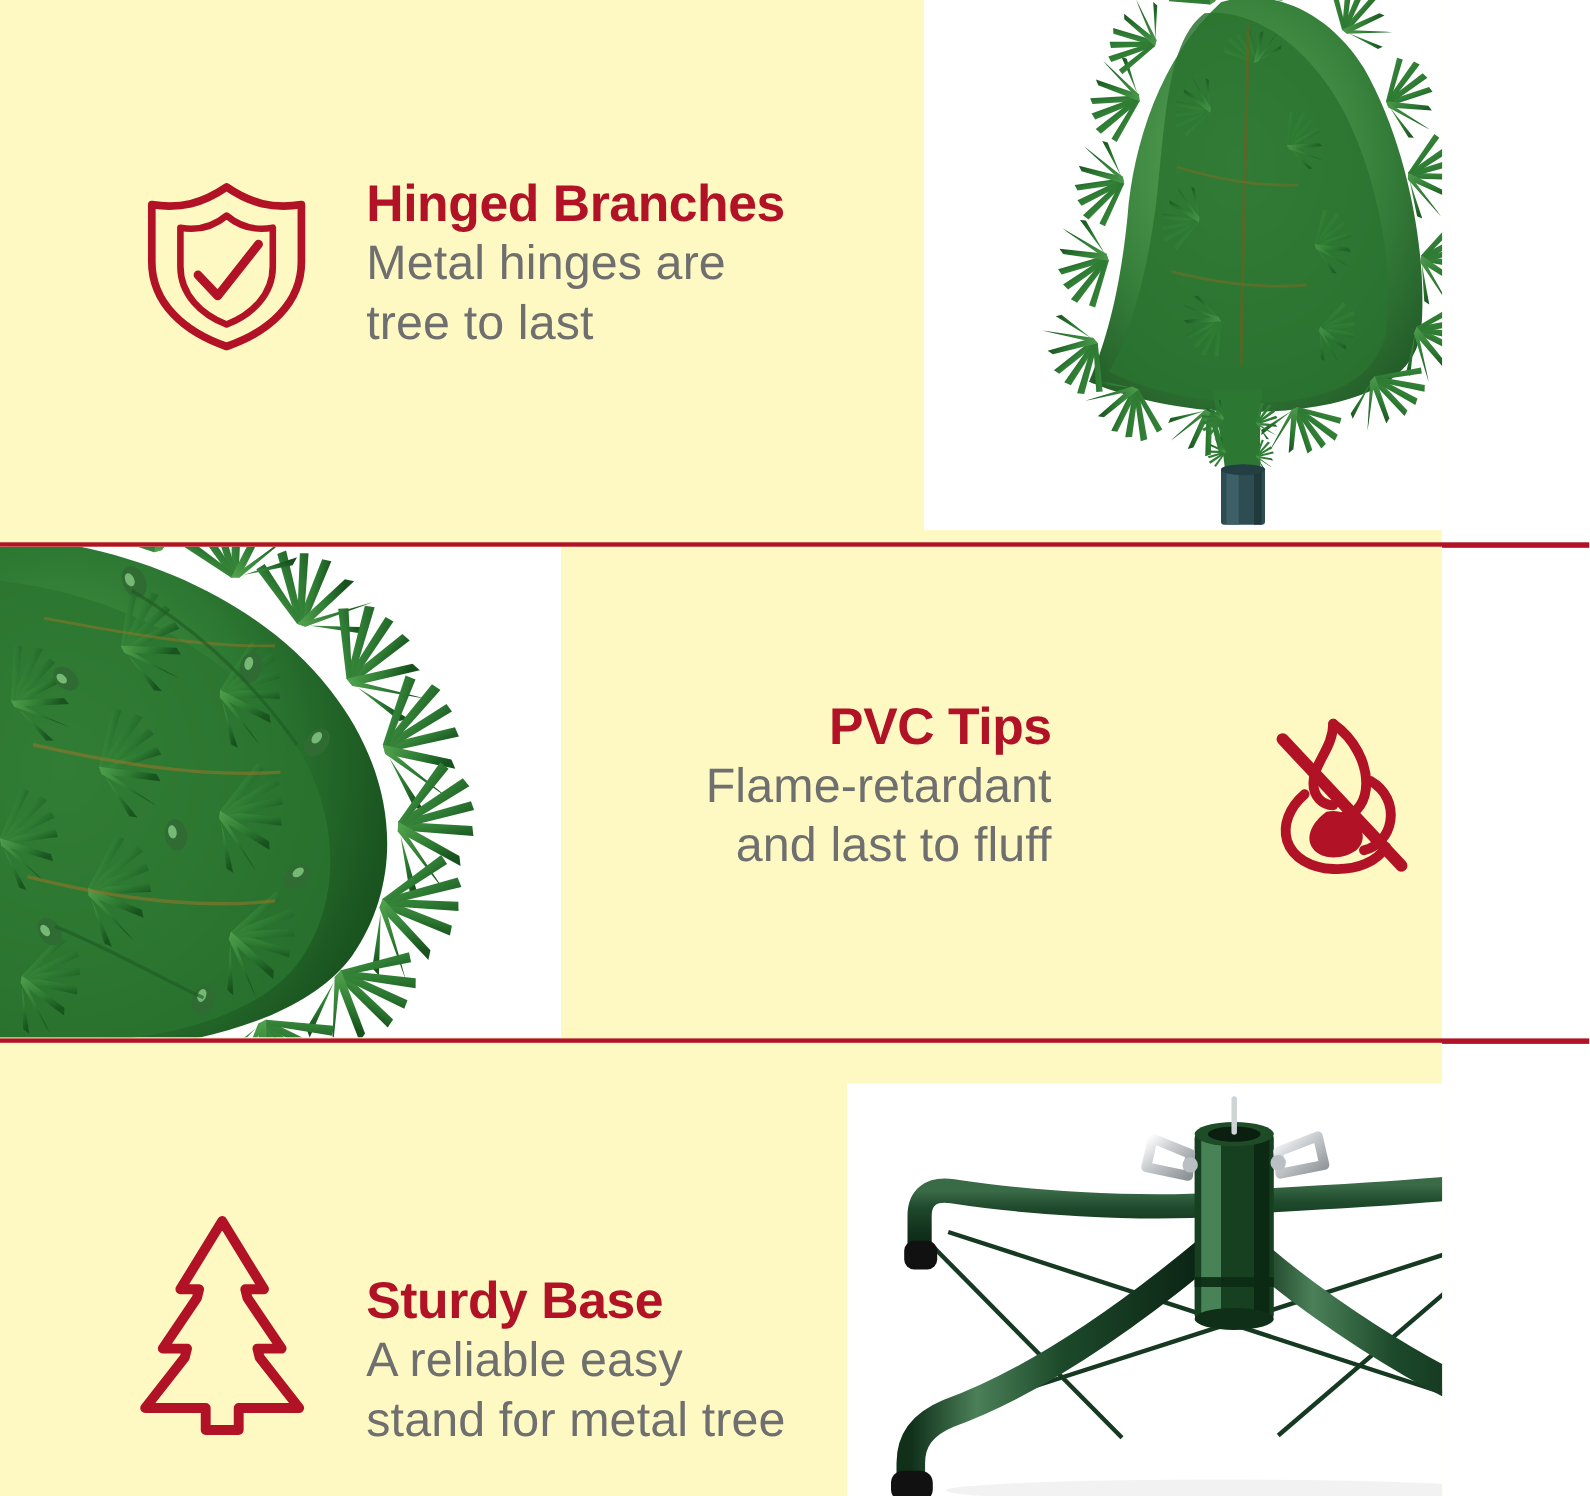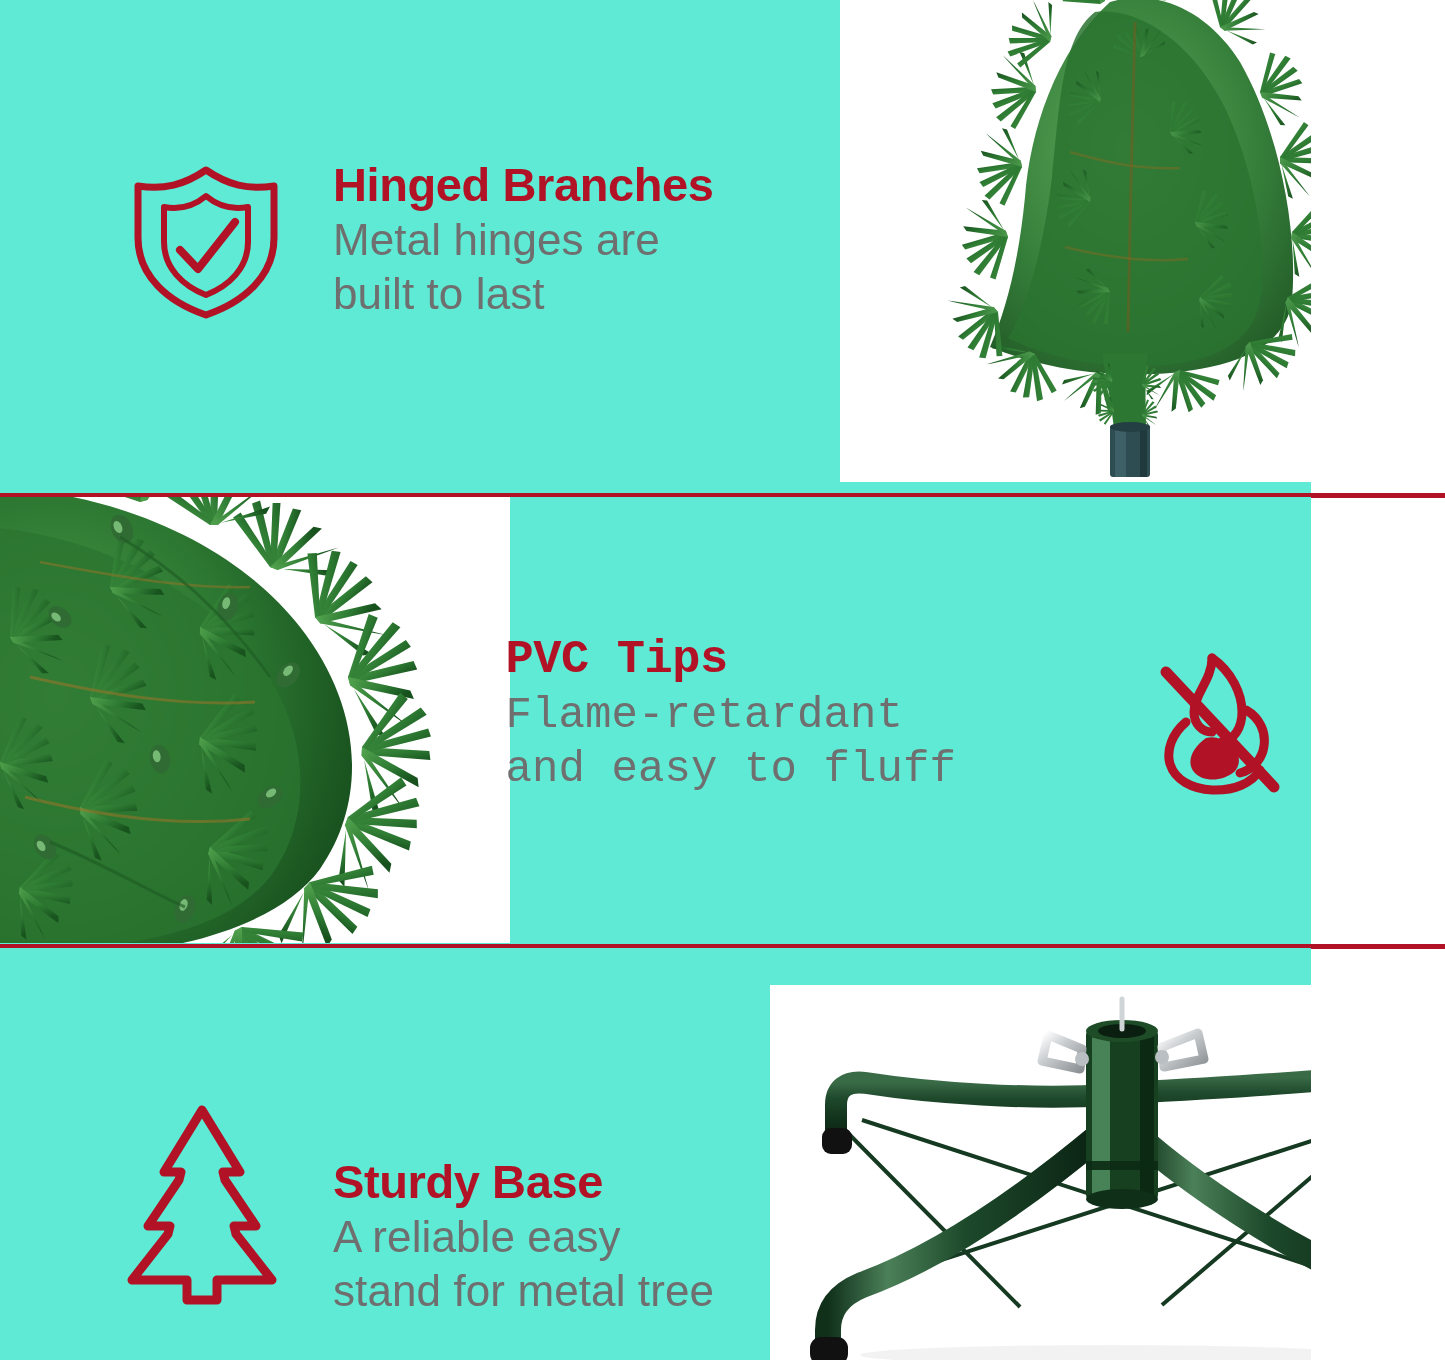--- a/index.html
+++ b/index.html
@@ -1,36 +1,36 @@
 <!DOCTYPE html>
 <html><head>
 <meta charset="utf-8">
 <style>
   html,body{margin:0;padding:0;background:#fff;}
   body{width:1445px;height:1360px;font-family:"Liberation Sans",sans-serif;overflow:hidden;}
   .page{position:relative;width:1445px;height:1360px;background:#fff;}
 
-  .panel{position:absolute;left:0;width:1311px;background:#5eead4;overflow:hidden;}
+  .panel{position:absolute;left:0;width:1311px;background:#fef9c3;overflow:hidden;}
   #panel-hinged{top:0;height:495px;}
   #panel-pvc{top:497px;height:449px;}
   #panel-base{top:948px;height:412px;}
 
   .divider{position:absolute;left:0;width:1445px;height:5px;background:#b11226;}
   #divider-1{top:493px;}
   #divider-2{top:944px;}
 
   
   .txt{position:absolute;}
   .heading{font-size:47px;font-weight:bold;color:#b11226;letter-spacing:-0.4px;
            line-height:56px;white-space:nowrap;}
   .body{font-size:44px;font-weight:300;color:#6f6f6f;line-height:54px;letter-spacing:0.1px;}
   .body span{display:block;white-space:nowrap;}
 
   #hinged-text{left:333px;top:157px;}
-  #pvc-text{right:355px;top:632px;font-family:Liberation Mono, monospace;}
+  #pvc-text{right:355px;top:632px;text-align:right;}
   #base-text{left:333px;top:1126px;}
 
   
   .icon{position:absolute;}
   #shield-icon-wrap{left:126px;top:160px;width:160px;height:160px;}
   #flame-icon-wrap{left:1150px;top:650px;width:140px;height:145px;}
   #tree-icon-wrap{left:122px;top:1100px;width:160px;height:210px;}
 
   
   #tree-photo{position:absolute;left:840px;top:-18px;width:600px;height:500px;}
@@ -179,21 +179,21 @@
         <path d="M38 47 C54 50 68 46 80 36 C92 46 106 50 122 47
                  L122 82 C122 108 103 126 80 135 C57 126 38 108 38 82 Z" fill="none" stroke="#b11226" stroke-width="6" stroke-linejoin="round"></path>
         <path d="M54 90 L72 109 L109 62" fill="none" stroke="#b11226" stroke-width="8" stroke-linecap="round" stroke-linejoin="round"></path>
       </svg>
     </div>
 
     <div class="txt" id="hinged-text">
       <div class="heading">Hinged Branches</div>
       <div class="body">
         <span>Metal hinges are</span>
-        <span>built to last</span>
+        <span>tree to last</span>
       </div>
     </div>
   </div>
 
   <div class="divider" id="divider-1"></div>
 
   <div class="panel" id="panel-pvc">
 
     <svg id="branch-photo" viewBox="0 0 540 446" style="top:0;left:-30px;">
       <defs>
@@ -337,21 +337,21 @@
                  C92 114 90 102 80 94 C72 88 64 86 56 88 Z" fill="#b11226"></path>
 
         <path d="M16 22 L124 137" stroke="#b11226" stroke-width="11" stroke-linecap="round"></path>
       </svg>
     </div>
 
     <div class="txt" id="pvc-text" style="top:135px;right:355px;">
       <div class="heading">PVC Tips</div>
       <div class="body">
         <span>Flame-retardant</span>
-        <span>and easy to fluff</span>
+        <span>and last to fluff</span>
       </div>
     </div>
   </div>
 
   <div class="divider" id="divider-2"></div>
 
   <div class="panel" id="panel-base">
 
     <svg id="stand-photo" viewBox="0 0 640 375" style="top:37px;left:770px;">
       <defs>

